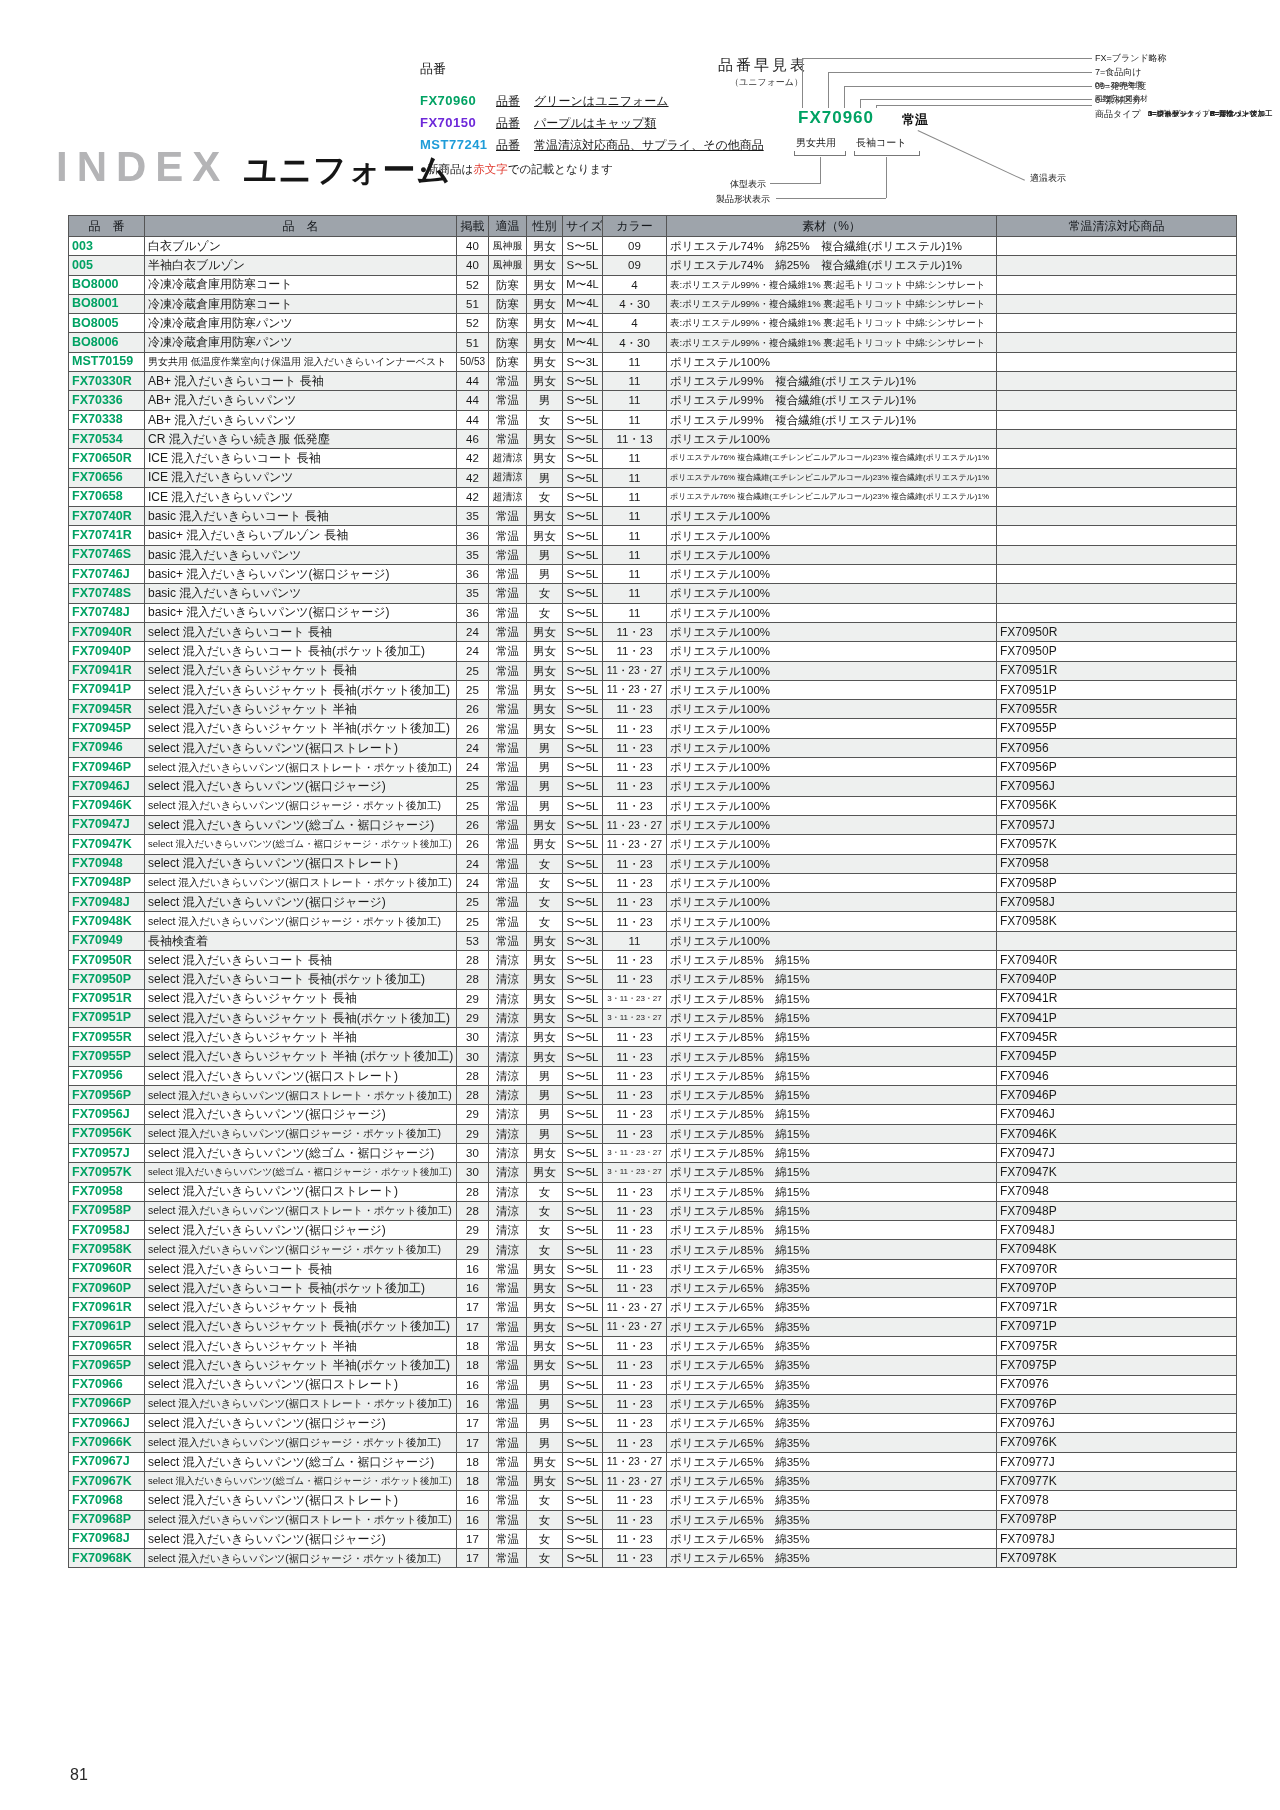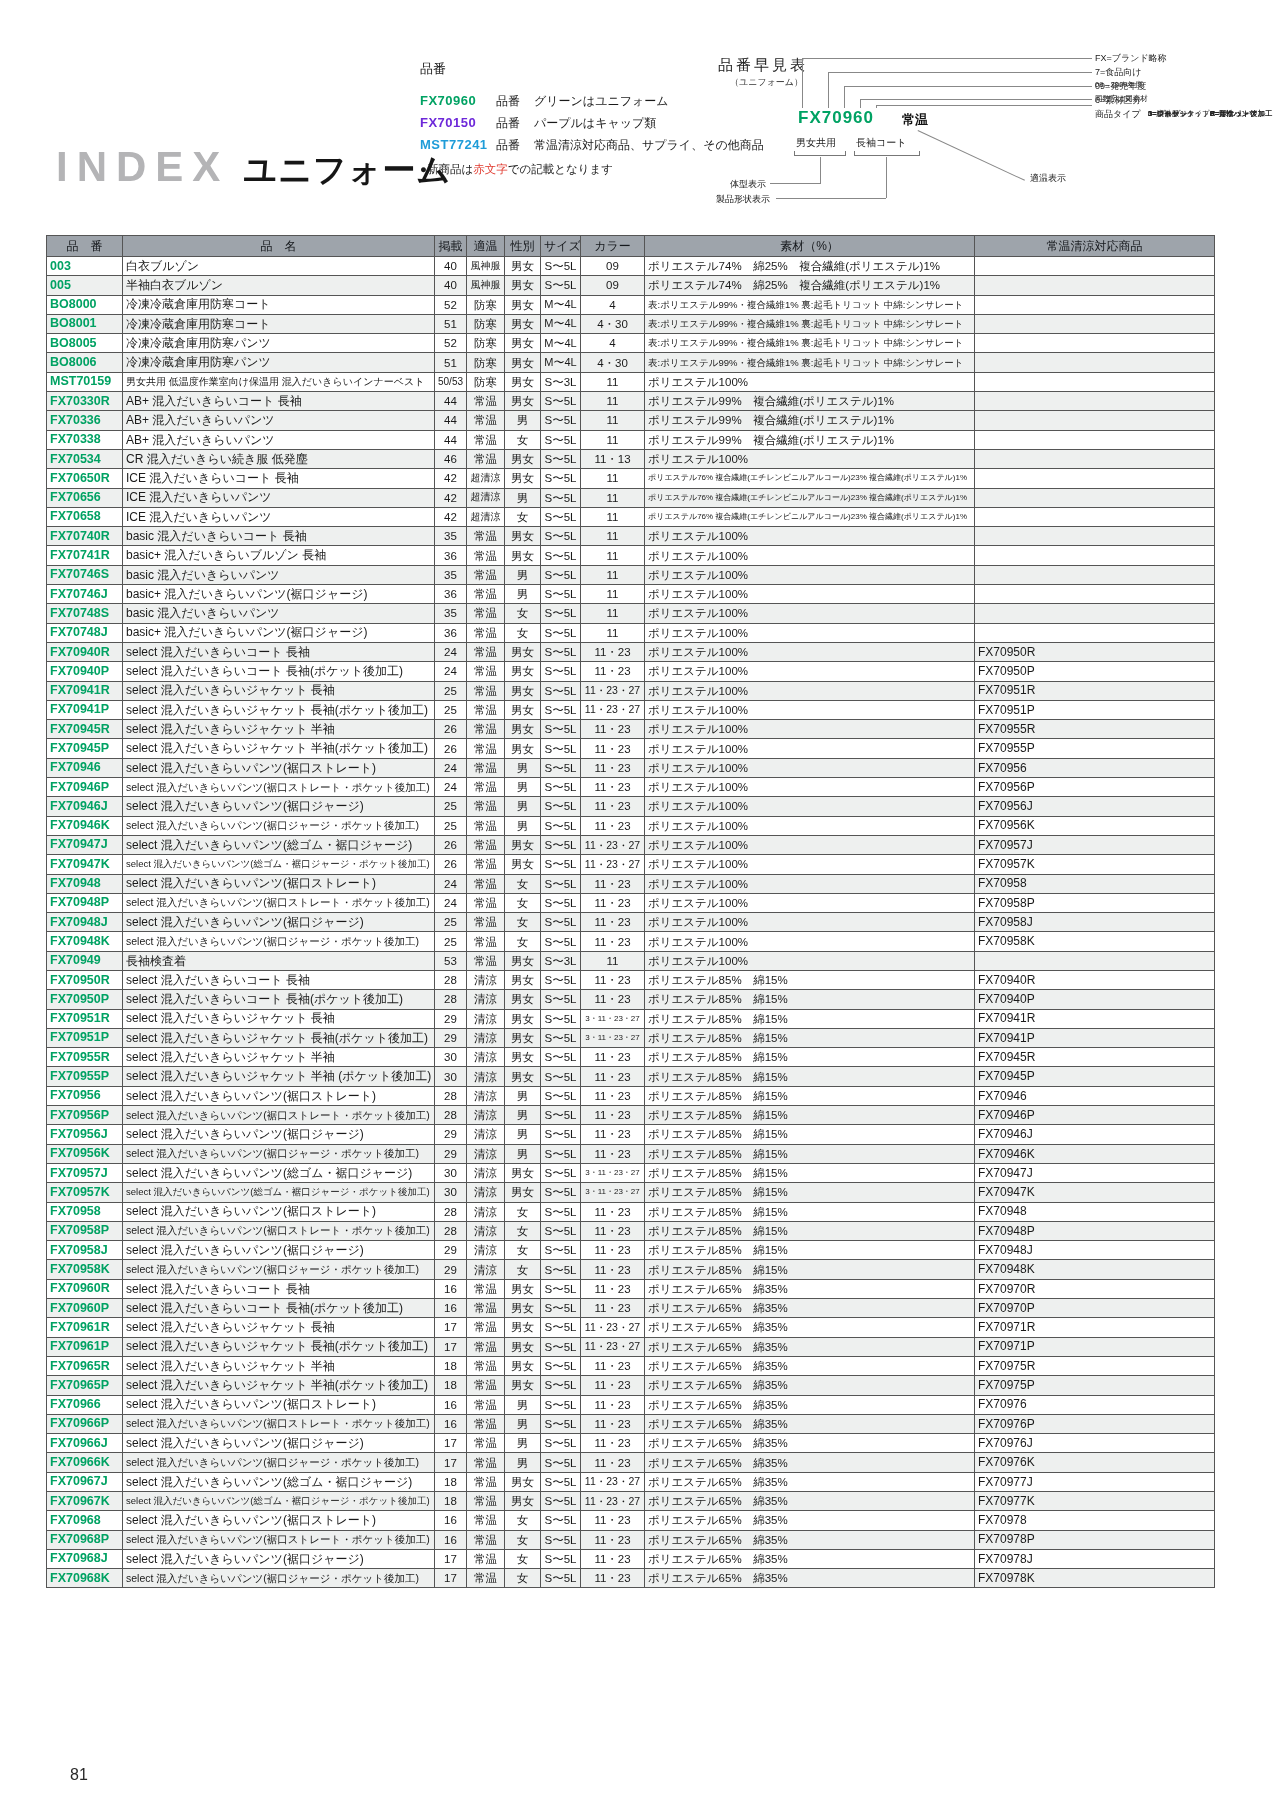--- a/index.html
+++ b/index.html
@@ -8,21 +8,21 @@
     background:#ffffff;color:#1a1a1a;
     font-family:"Liberation Sans","DejaVu Sans",sans-serif;
   }
   
   .title-block{position:absolute;left:56px;top:146px;display:flex;align-items:baseline;gap:14px;}
   .title-index{font-size:42px;font-weight:bold;color:#b4b4b6;letter-spacing:9px;line-height:1;}
   .title-cat{font-size:33px;font-weight:bold;color:#161616;letter-spacing:1px;line-height:1;}
   
   .legend{position:absolute;left:420px;top:60px;font-size:12px;}
   .legend-heading{font-size:13px;margin-bottom:12px;}
-  .legend-row{height:22px;line-height:22px;white-space:nowrap;}
+  .legend-row{height:22px;line-height:22px;white-space:nowrap;text-decoration:underline;}
   .legend-code{display:inline-block;min-width:76px;font-weight:bold;font-size:13px;letter-spacing:.5px;}
   .legend-label{margin-right:14px;}
   .legend-note{margin-top:6px;font-size:11.5px;}
   .red-text{color:#e03a2f;}
   
   .qref{position:absolute;left:690px;top:50px;width:590px;height:170px;}
   .qref *{position:absolute;white-space:nowrap;}
   .q-title{left:28px;top:6px;font-size:15px;letter-spacing:3px;color:#222;}
   .q-sub{left:40px;top:26px;font-size:9px;color:#333;}
   .q-code{left:108px;top:58px;font-size:17px;font-weight:bold;color:#00a263;letter-spacing:1px;}
@@ -37,21 +37,21 @@
   .q-lab-temp{left:340px;top:116px;font-size:9px;color:#222;margin-top:6px;}
   .q-callout{left:405px;font-size:9px;color:#222;}
   .q-callout small{font-size:7.5px;}
   .c0{top:2px;} .c1{top:16px;} .c2{top:30px;} .c3{top:44px;}
   .q-ptype-label{left:405px;top:58px;font-size:9px;color:#222;}
   .ptype-col{font-size:7.5px;line-height:10px;color:#222;}
   .ptype-left{left:458px;top:59px;}
   .ptype-right{left:520px;top:59px;}
   .ln{background:#888;}
   
-  .tablewrap{position:absolute;left:46px;top:215px;width:1168px;margin-top:20px;}
+  .tablewrap{position:absolute;left:68px;top:215px;width:1168px;}
   table.catalog{border-collapse:collapse;table-layout:fixed;width:1168px;border:1.5px solid #333;}
   table.catalog th,table.catalog td{
     border:1px solid #555;overflow:hidden;white-space:nowrap;
     line-height:1.05;padding:0 3px;
   }
   table.catalog thead tr{height:21px;}
   table.catalog thead th{background:#9ea4ab;color:#15181c;font-size:12px;font-weight:normal;text-align:center;}
   table.catalog tbody tr{height:19.3px;}
   table.catalog tbody tr.stripe{background:#eef0ef;}
   td.c-code{color:#00a263;font-weight:bold;font-size:12.5px;padding-left:5px;}

